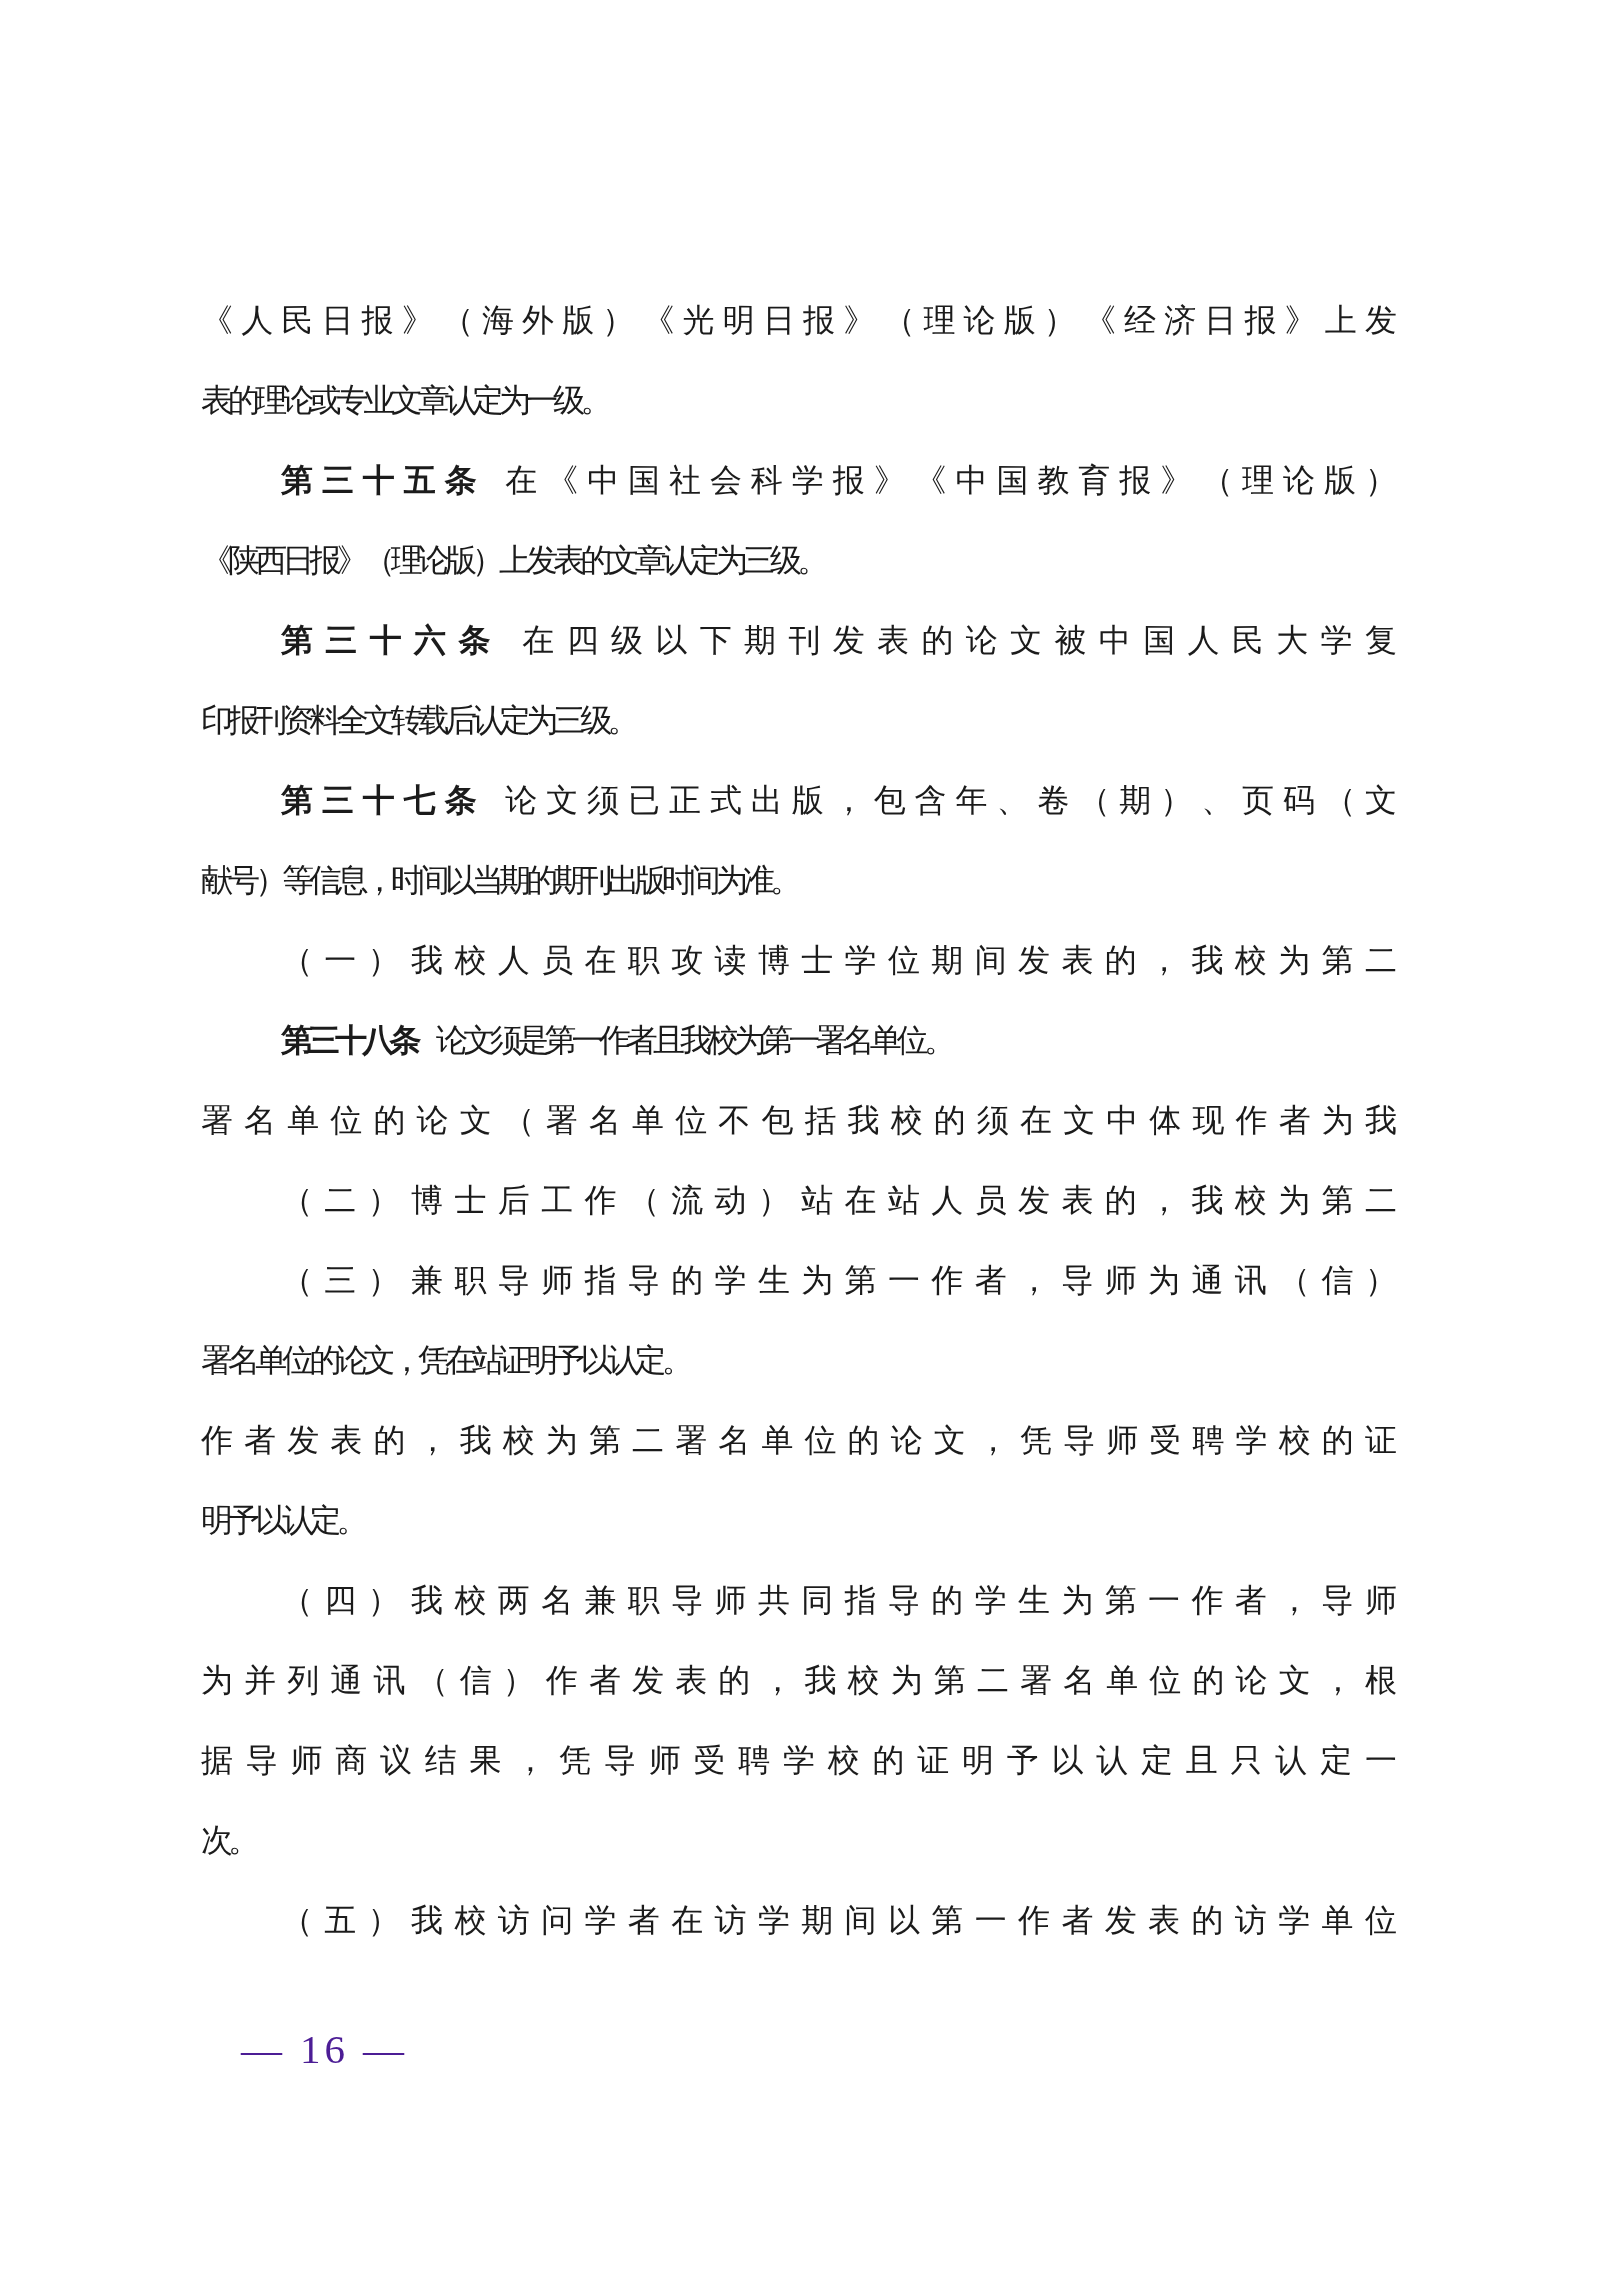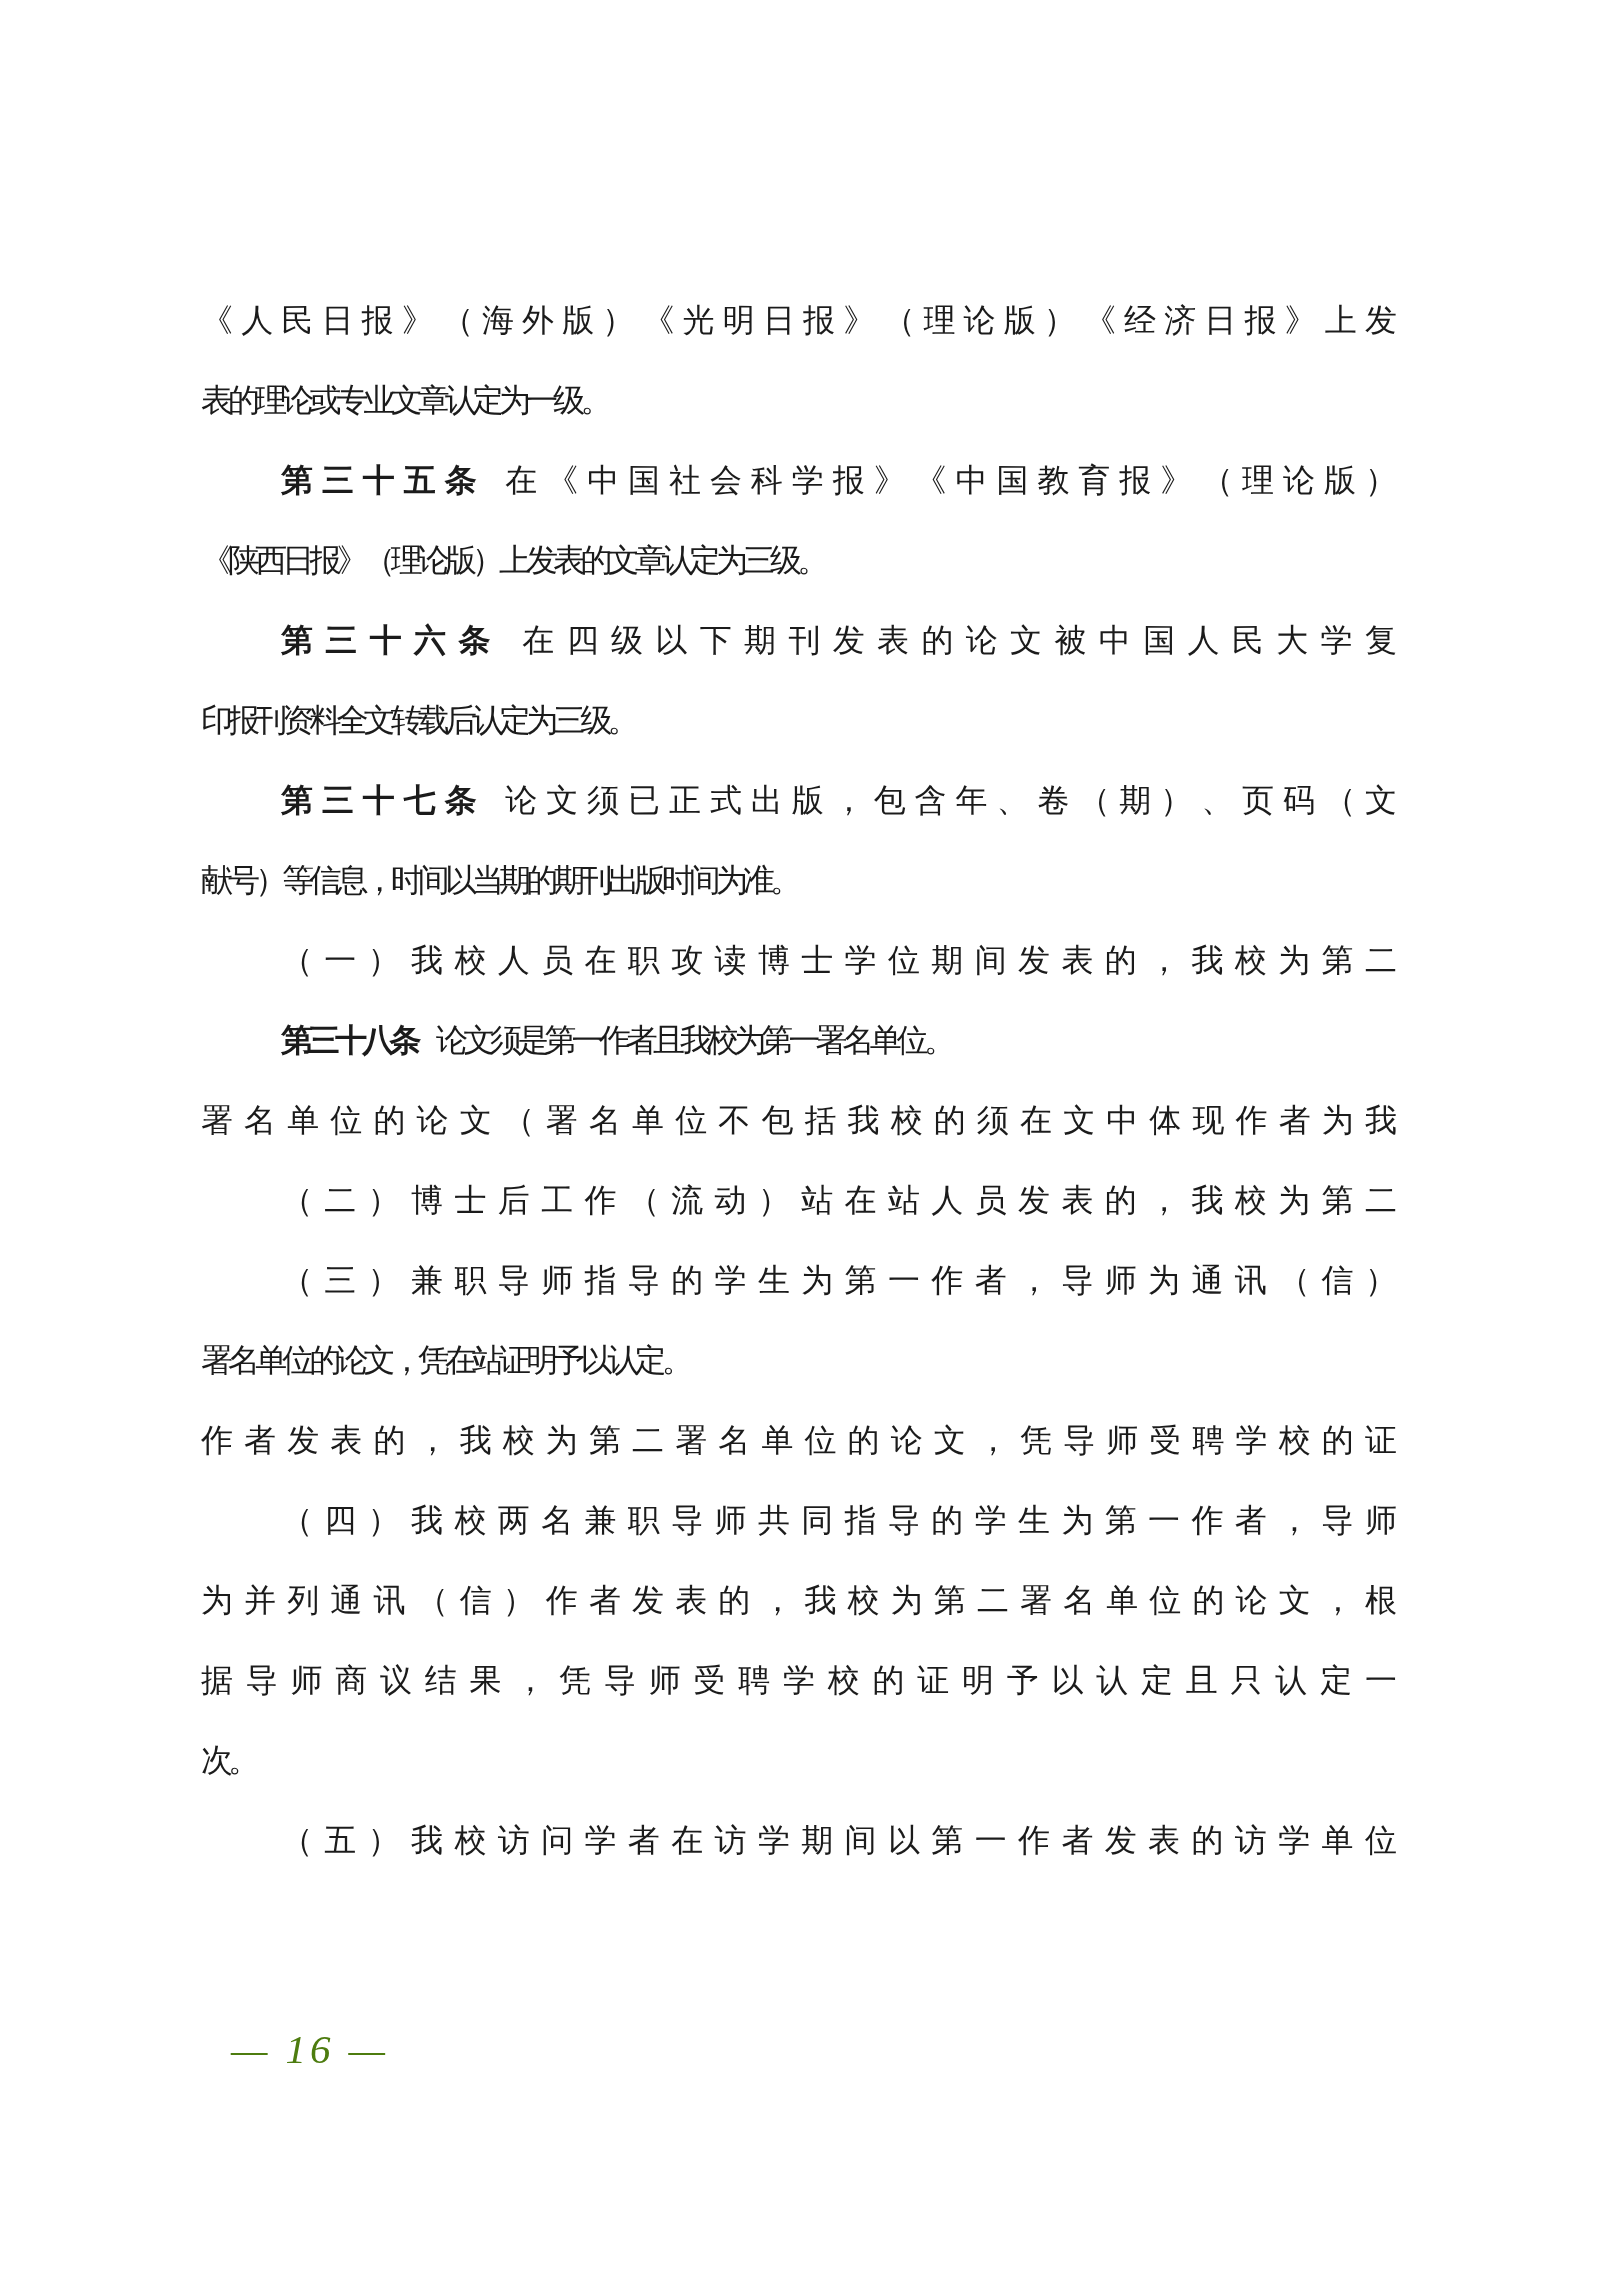--- a/index.html
+++ b/index.html
@@ -39,27 +39,26 @@
   .line.indent {
     padding-left: 80px;
     font-family: Liberation Serif, serif;
   }
   .article-no {
     font-weight: 700;
     margin-right: 19.6px;
   }
   .footer {
     position: absolute;
-    left: 231px;
+    left: 241px;
     top: 2025px;
     font-size: 41px;
     line-height: 49px;
     letter-spacing: 3.9px;
-    color: #4d7c0f;
-    font-style: italic;
+    color: #4c1d95;
   }
 </style>
 </head>
 <body>
 
 <div class="page">
   <div class="textblock">
       <div class="line justify">《人民日报》（海外版）《光明日报》（理论版）《经济日报》上发</div>
       <div class="line">表的理论或专业文章认定为一级。</div>
       <div class="line justify indent"><span class="article-no">第三十五条</span>在《中国社会科学报》《中国教育报》（理论版）</div>
@@ -68,20 +67,21 @@
       <div class="line">印报刊资料全文转载后认定为三级。</div>
       <div class="line justify indent"><span class="article-no">第三十七条</span>论文须已正式出版，包含年、卷（期）、页码（文</div>
       <div class="line">献号）等信息，时间以当期的期刊出版时间为准。</div>
       <div class="line justify indent">（一）我校人员在职攻读博士学位期间发表的，我校为第二</div>
       <div class="line indent"><span class="article-no">第三十八条</span>论文须是第一作者且我校为第一署名单位。</div>
       <div class="line justify">署名单位的论文（署名单位不包括我校的须在文中体现作者为我</div>
       <div class="line justify indent">（二）博士后工作（流动）站在站人员发表的，我校为第二</div>
       <div class="line justify indent">（三）兼职导师指导的学生为第一作者，导师为通讯（信）</div>
       <div class="line">署名单位的论文，凭在站证明予以认定。</div>
       <div class="line justify">作者发表的，我校为第二署名单位的论文，凭导师受聘学校的证</div>
+      <div class="line">明予以认定。</div>
       <div class="line justify indent">（四）我校两名兼职导师共同指导的学生为第一作者，导师</div>
       <div class="line justify">为并列通讯（信）作者发表的，我校为第二署名单位的论文，根</div>
       <div class="line justify">据导师商议结果，凭导师受聘学校的证明予以认定且只认定一</div>
       <div class="line">次。</div>
       <div class="line justify indent">（五）我校访问学者在访学期间以第一作者发表的访学单位</div>
     </div>
   <div class="footer">— 16 —</div>
 </div>
 
 

